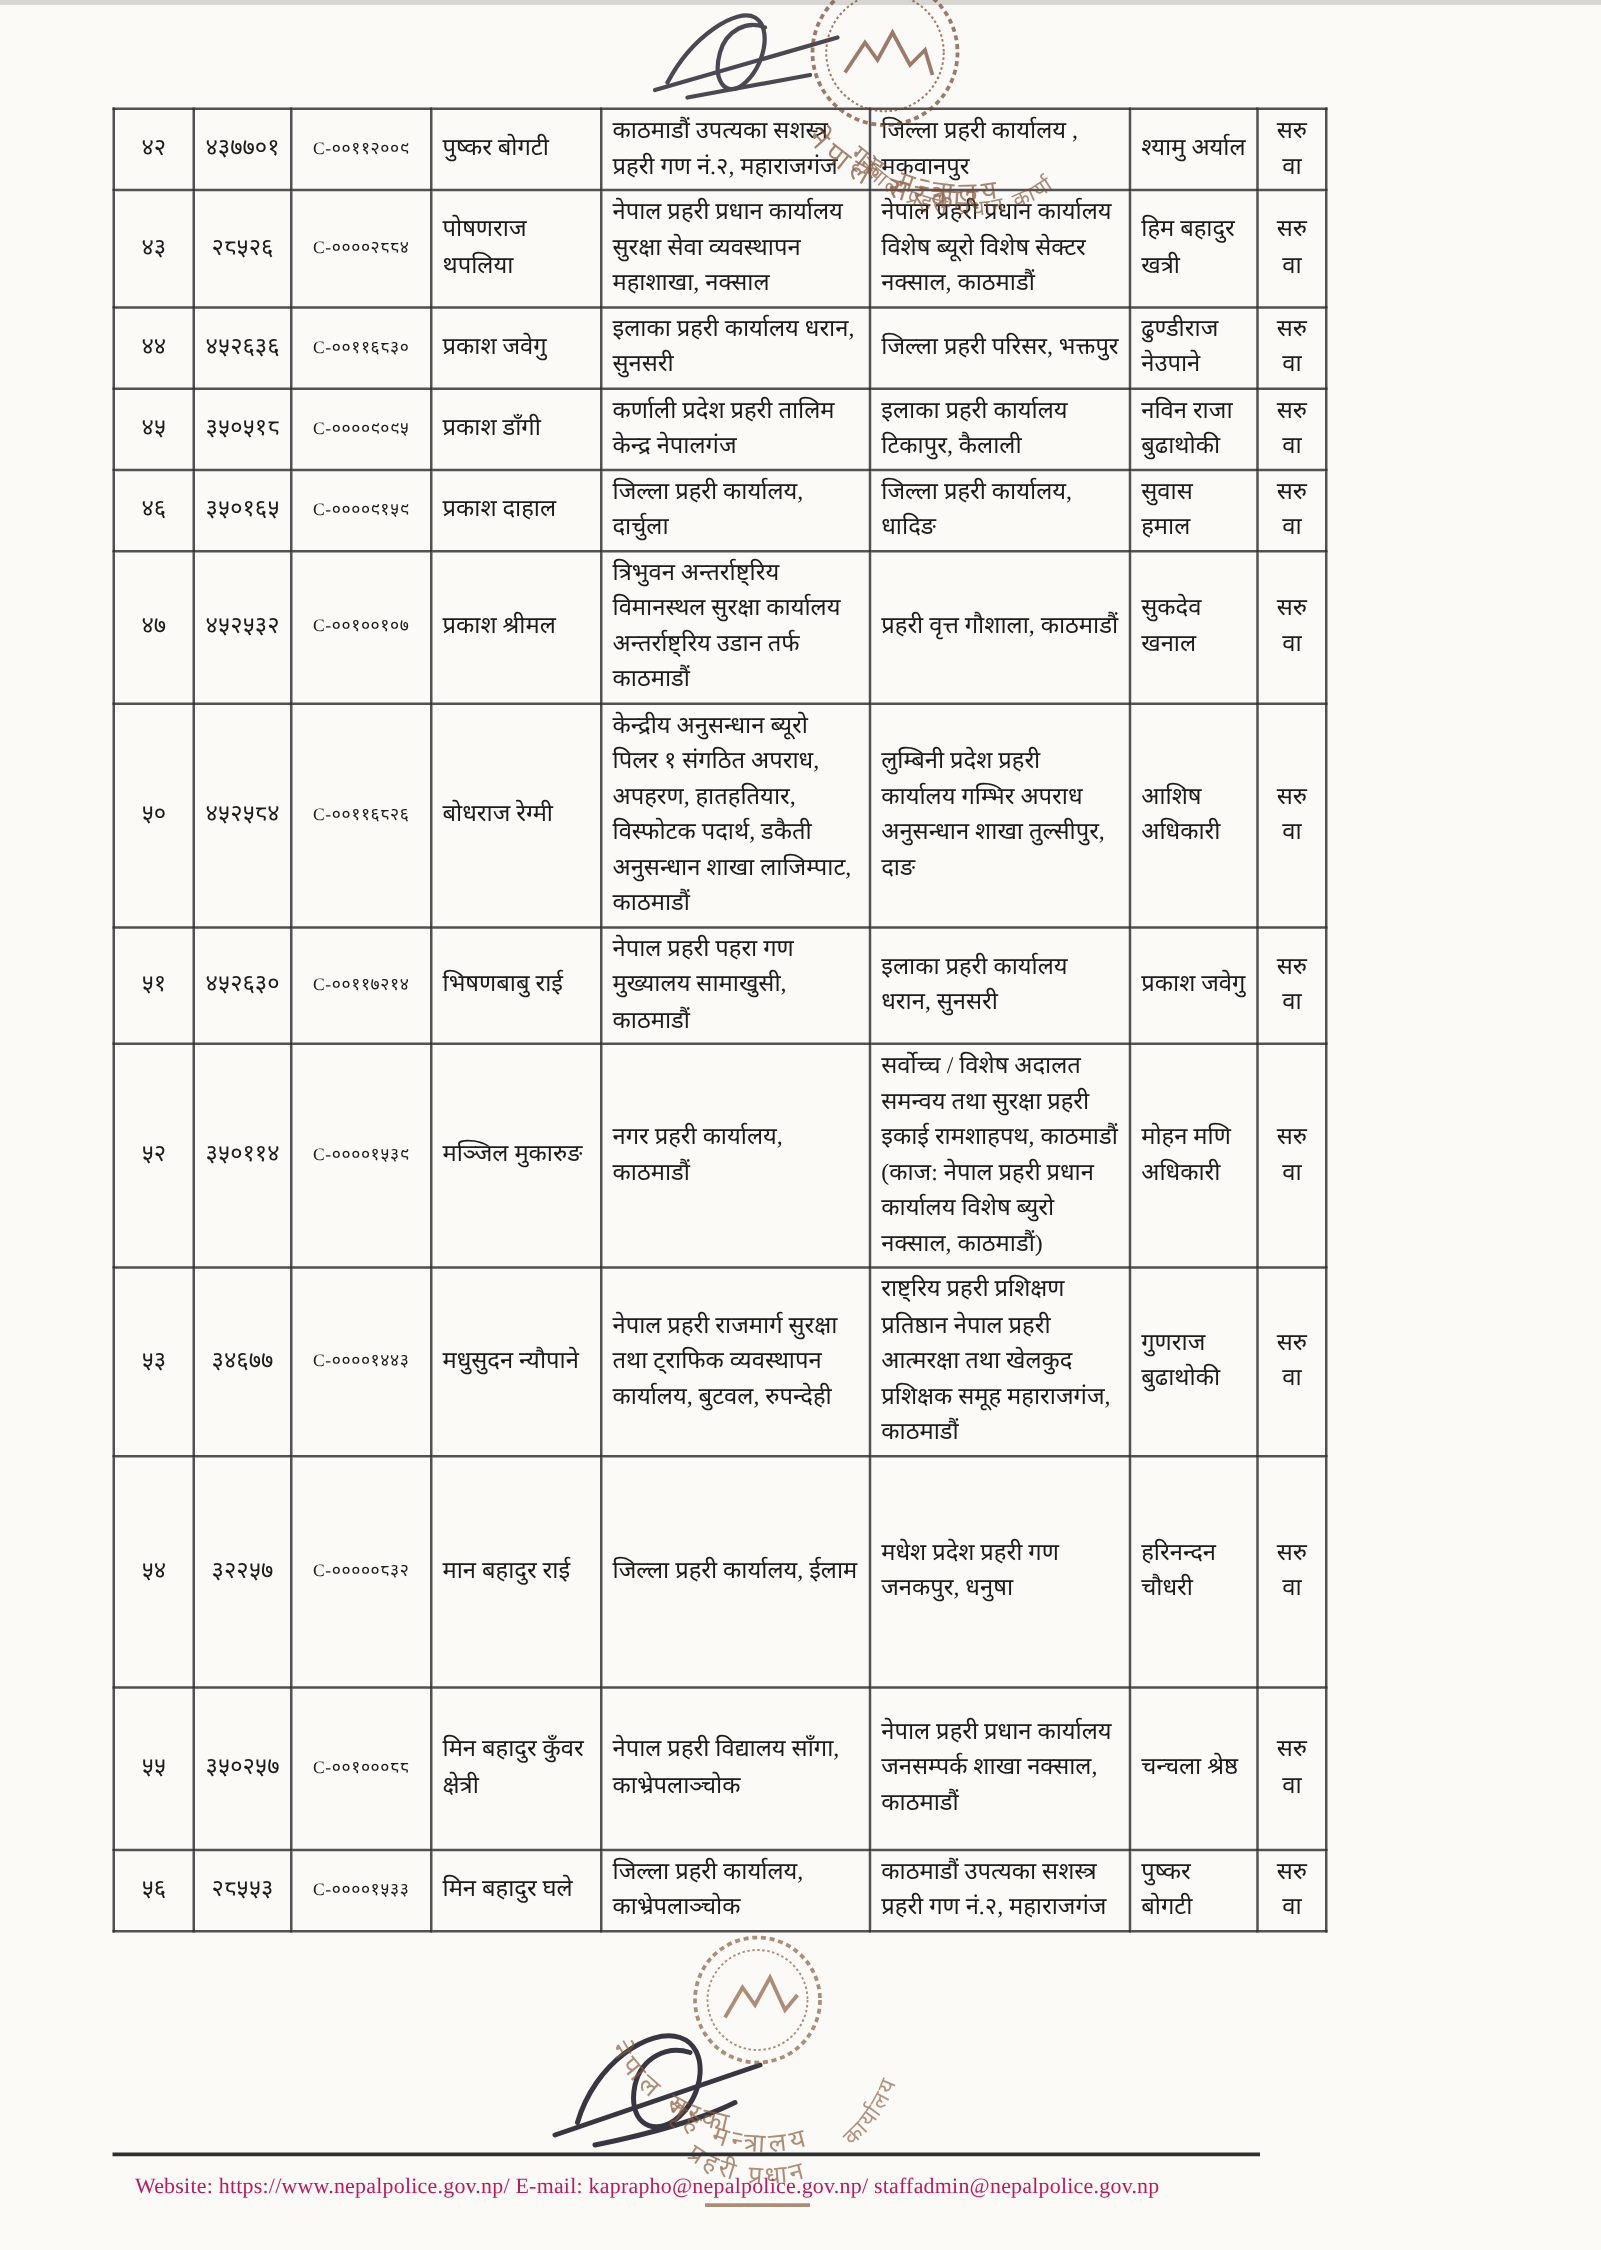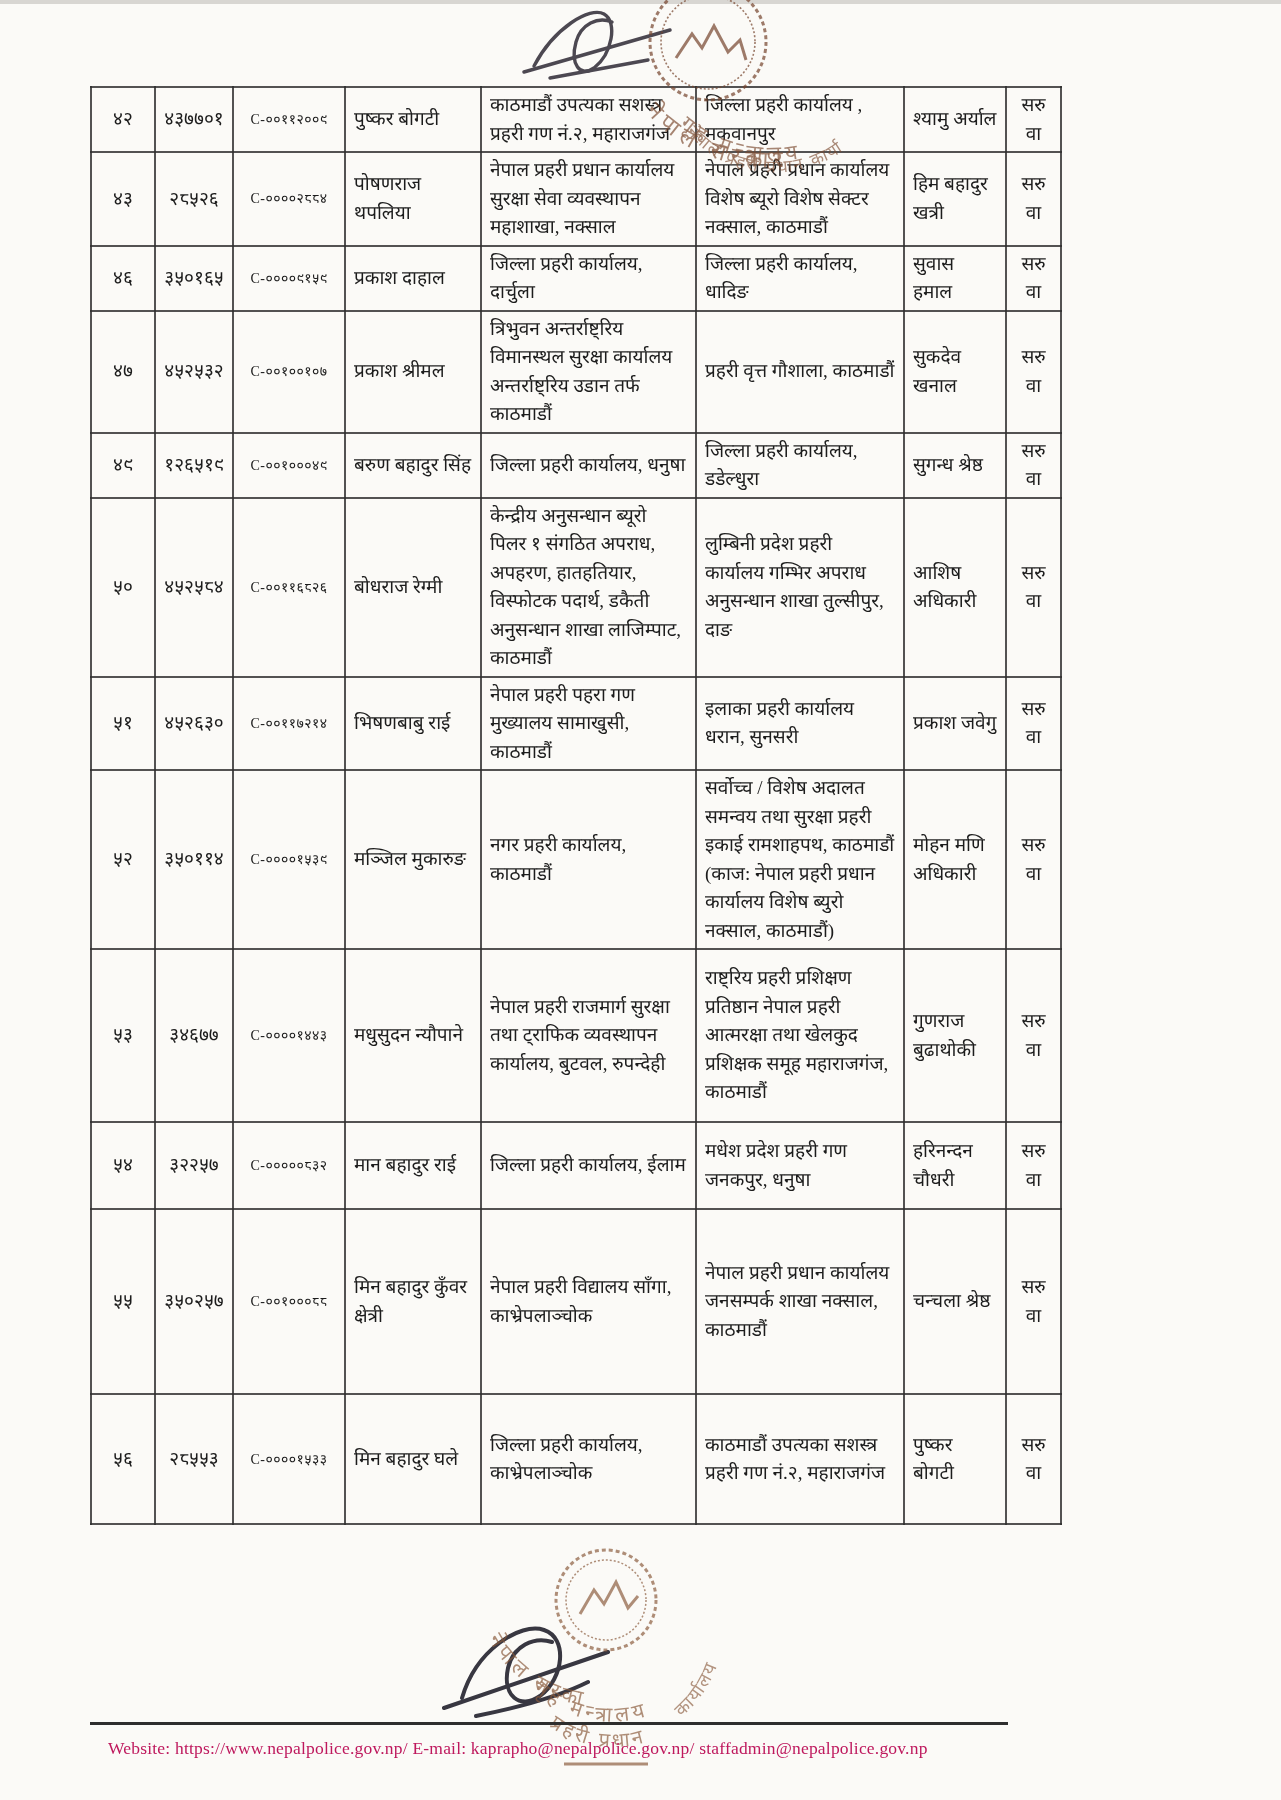--- a/index.html
+++ b/index.html
@@ -87,21 +87,41 @@
     <td class="c-sn">४३</td>
     <td class="c-regno">२८५२६</td>
     <td class="c-code">C-००००२८८४</td>
     <td class="c-name">पोषणराज थपलिया</td>
     <td class="c-from">नेपाल प्रहरी प्रधान कार्यालय सुरक्षा सेवा व्यवस्थापन महाशाखा, नक्साल</td>
     <td class="c-to">नेपाल प्रहरी प्रधान कार्यालय विशेष ब्यूरो विशेष सेक्टर नक्साल, काठमाडौं</td>
     <td class="c-repl">हिम बहादुर खत्री</td>
     <td class="c-status">सरुवा</td>
   </tr>
 
-
+  <tr>
+    <td class="c-sn">४४</td>
+    <td class="c-regno">४५२६३६</td>
+    <td class="c-code">C-००११६८३०</td>
+    <td class="c-name">प्रकाश जवेगु</td>
+    <td class="c-from">इलाका प्रहरी कार्यालय धरान, सुनसरी</td>
+    <td class="c-to">जिल्ला प्रहरी परिसर, भक्तपुर</td>
+    <td class="c-repl">ढुण्डीराज नेउपाने</td>
+    <td class="c-status">सरुवा</td>
+  </tr>
+
+  <tr>
+    <td class="c-sn">४५</td>
+    <td class="c-regno">३५०५१८</td>
+    <td class="c-code">C-००००९०९५</td>
+    <td class="c-name">प्रकाश डाँगी</td>
+    <td class="c-from">कर्णाली प्रदेश प्रहरी तालिम केन्द्र नेपालगंज</td>
+    <td class="c-to">इलाका प्रहरी कार्यालय टिकापुर, कैलाली</td>
+    <td class="c-repl">नविन राजा बुढाथोकी</td>
+    <td class="c-status">सरुवा</td>
+  </tr>
 
   <tr>
     <td class="c-sn">४६</td>
     <td class="c-regno">३५०१६५</td>
     <td class="c-code">C-००००९१५९</td>
     <td class="c-name">प्रकाश दाहाल</td>
     <td class="c-from">जिल्ला प्रहरी कार्यालय, दार्चुला</td>
     <td class="c-to">जिल्ला प्रहरी कार्यालय, धादिङ</td>
     <td class="c-repl">सुवास हमाल</td>
     <td class="c-status">सरुवा</td>
@@ -112,30 +132,20 @@
     <td class="c-regno">४५२५३२</td>
     <td class="c-code">C-००१००१०७</td>
     <td class="c-name">प्रकाश श्रीमल</td>
     <td class="c-from">त्रिभुवन अन्तर्राष्ट्रिय विमानस्थल सुरक्षा कार्यालय अन्तर्राष्ट्रिय उडान तर्फ काठमाडौं</td>
     <td class="c-to">प्रहरी वृत्त गौशाला, काठमाडौं</td>
     <td class="c-repl">सुकदेव खनाल</td>
     <td class="c-status">सरुवा</td>
   </tr>
 
 
-  <tr>
-    <td class="c-sn">४९</td>
-    <td class="c-regno">१२६५१९</td>
-    <td class="c-code">C-००१०००४९</td>
-    <td class="c-name">बरुण बहादुर सिंह</td>
-    <td class="c-from">जिल्ला प्रहरी कार्यालय, धनुषा</td>
-    <td class="c-to">जिल्ला प्रहरी कार्यालय, डडेल्धुरा</td>
-    <td class="c-repl">सुगन्ध श्रेष्ठ</td>
-    <td class="c-status">सरुवा</td>
-  </tr>
 
   <tr>
     <td class="c-sn">५०</td>
     <td class="c-regno">४५२५८४</td>
     <td class="c-code">C-००११६८२६</td>
     <td class="c-name">बोधराज रेग्मी</td>
     <td class="c-from">केन्द्रीय अनुसन्धान ब्यूरो पिलर १ संगठित अपराध, अपहरण, हातहतियार, विस्फोटक पदार्थ, डकैती अनुसन्धान शाखा लाजिम्पाट, काठमाडौं</td>
     <td class="c-to">लुम्बिनी प्रदेश प्रहरी कार्यालय गम्भिर अपराध अनुसन्धान शाखा तुल्सीपुर, दाङ</td>
     <td class="c-repl">आशिष अधिकारी</td>
     <td class="c-status">सरुवा</td>

